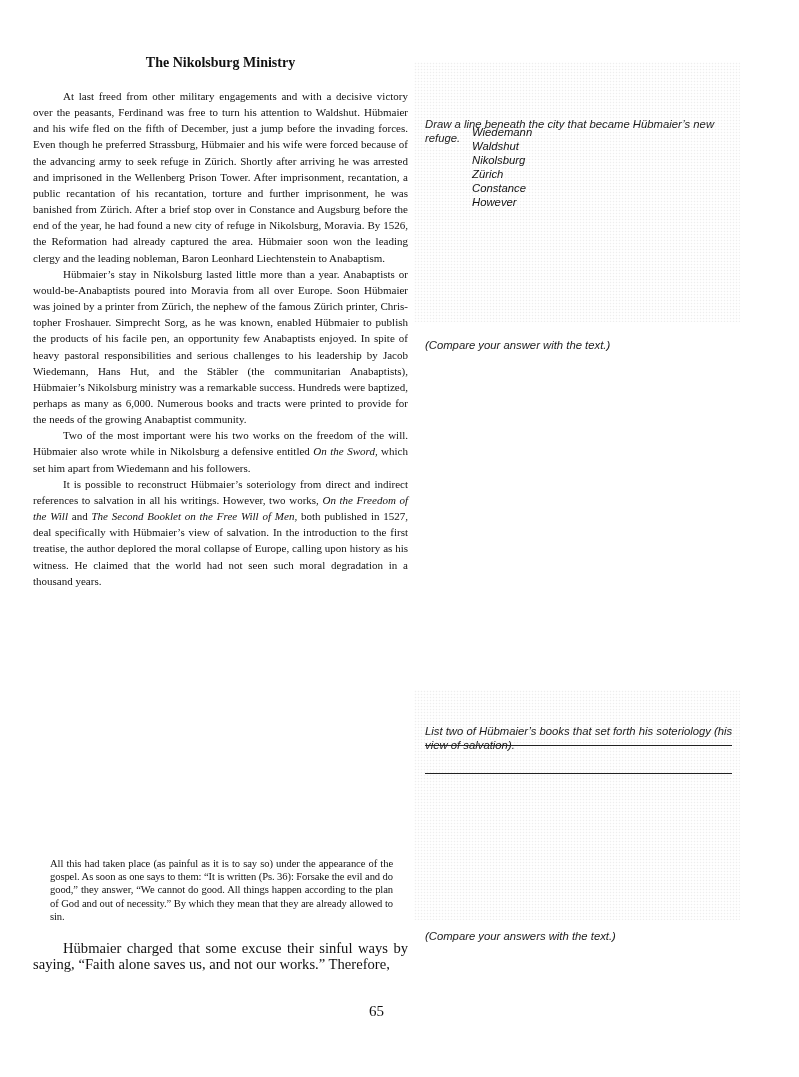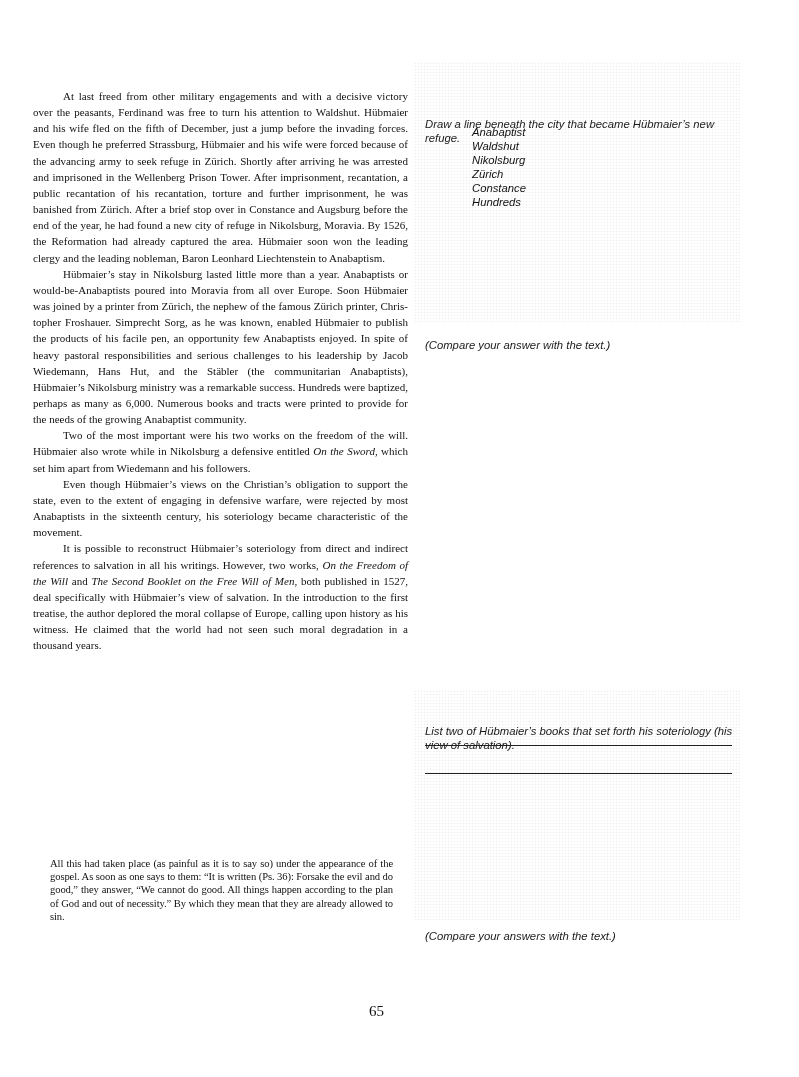--- a/index.html
+++ b/index.html
@@ -38,45 +38,48 @@
   .answer-line { position: absolute; left: 425px; width: 307px; height: 1px; background: #222; border: 0; }
   .line1 { top: 745px; }
   .line2 { top: 773px; }
   .compare2 { top: 902px; }
 </style>
 </head>
 <body>
 
 <div class="page">
 
+  <div class="title serif">The Nikolsburg Ministry</div>
 
   <div class="col-left serif">
     <p>At last freed from other military engagements and with a decisive victory over the peasants, Ferdinand was free to turn his attention to Waldshut. Hübmaier and his wife fled on the fifth of December, just a jump before the invading forces. Even though he preferred Strassburg, Hübmaier and his wife were forced because of the advancing army to seek refuge in Zürich. Shortly after arriving he was arrested and imprisoned in the Wellenberg Prison Tower. After imprisonment, recantation, a public recan­tation of his recantation, torture and further imprisonment, he was banished from Zürich. After a brief stop over in Constance and Augsburg before the end of the year, he had found a new city of refuge in Nikolsburg, Moravia. By 1526, the Reformation had already captured the area. Hübmaier soon won the leading clergy and the leading nobleman, Baron Leonhard Liechtenstein to Anabaptism.</p>
     <p>Hübmaier’s stay in Nikolsburg lasted little more than a year. Anabaptists or would-be-Anabaptists poured into Moravia from all over Europe. Soon Hübmaier was joined by a printer from Zürich, the nephew of the famous Zürich printer, Chris­topher Froshauer. Simprecht Sorg, as he was known, enabled Hübmaier to publish the products of his facile pen, an oppor­tunity few Anabaptists enjoyed. In spite of heavy pastoral res­ponsibilities and serious challenges to his leadership by Jacob Wiedemann, Hans Hut, and the Stäbler (the communitarian Anabaptists), Hübmaier’s Nikolsburg ministry was a remark­able success. Hundreds were baptized, perhaps as many as 6,000. Numerous books and tracts were printed to provide for the needs of the growing Anabaptist community.</p>
     <p><span>Two of the most important were his two works on the freedom of the will. Hübmaier also wrote while in Nikolsburg a defensive entitled </span><i>On the Sword,</i><span> which set him apart from Wiedemann and his followers.</span></p>
-    <p>Even though Hübmaier’s views on the Christian’s obliga­tion to support the state, even to the extent of engaging in defensive warfare, were rejected by most Anabaptists in the sixteenth century, his soteriology became characteristic of the movement.</p>
     <p><span>It is possible to reconstruct Hübmaier’s soteriology from direct and indirect references to salvation in all his writings. However, two works, </span><i>On the Freedom of the Will</i><span> and </span><i>The Second Booklet on the Free Will of Men,</i><span> both published in 1527, deal specifically with Hübmaier’s view of salvation. In the introduction to the first treatise, the author deplored the moral collapse of Europe, calling upon history as his witness. He claimed that the world had not seen such moral degradation in a thousand years.</span></p>
   </div>
 
   <div class="blockquote serif">All this had taken place (as painful as it is to say so) under the appearance of the gospel. As soon as one says to them: “It is written (Ps. 36): Forsake the evil and do good,” they answer, “We cannot do good. All things happen according to the plan of God and out of necessity.” By which they mean that they are already allowed to sin.</div>
 
+  <div class="col-left2 serif">
+    <p>Hübmaier charged that some excuse their sinful ways by saying, “Faith alone saves us, and not our works.” Therefore,</p>
+  </div>
 
   <div class="pagenum serif">65</div>
 
   <div class="stipple" style="top:62px;height:260px;"></div>
   <div class="stipple" style="top:690px;height:230px;"></div>
 
   <div class="q q1 sans">Draw a line beneath the city that became Hübmaier’s new refuge.</div>
   <ul class="options sans">
-    <li>Anabaptist</li>
+    <li>Wiedemann</li>
     <li>Waldshut</li>
     <li>Nikolsburg</li>
     <li>Zürich</li>
     <li>Constance</li>
-    <li>Hundreds</li>
+    <li>However</li>
   </ul>
   <div class="q compare1 sans">(Compare your answer with the text.)</div>
 
   <div class="q q2 sans">List two of Hübmaier’s books that set forth his soteriology (his view of salvation).</div>
   <div class="answer-line line1"></div>
   <div class="answer-line line2"></div>
   <div class="q compare2 sans">(Compare your answers with the text.)</div>
 
 </div>
 

